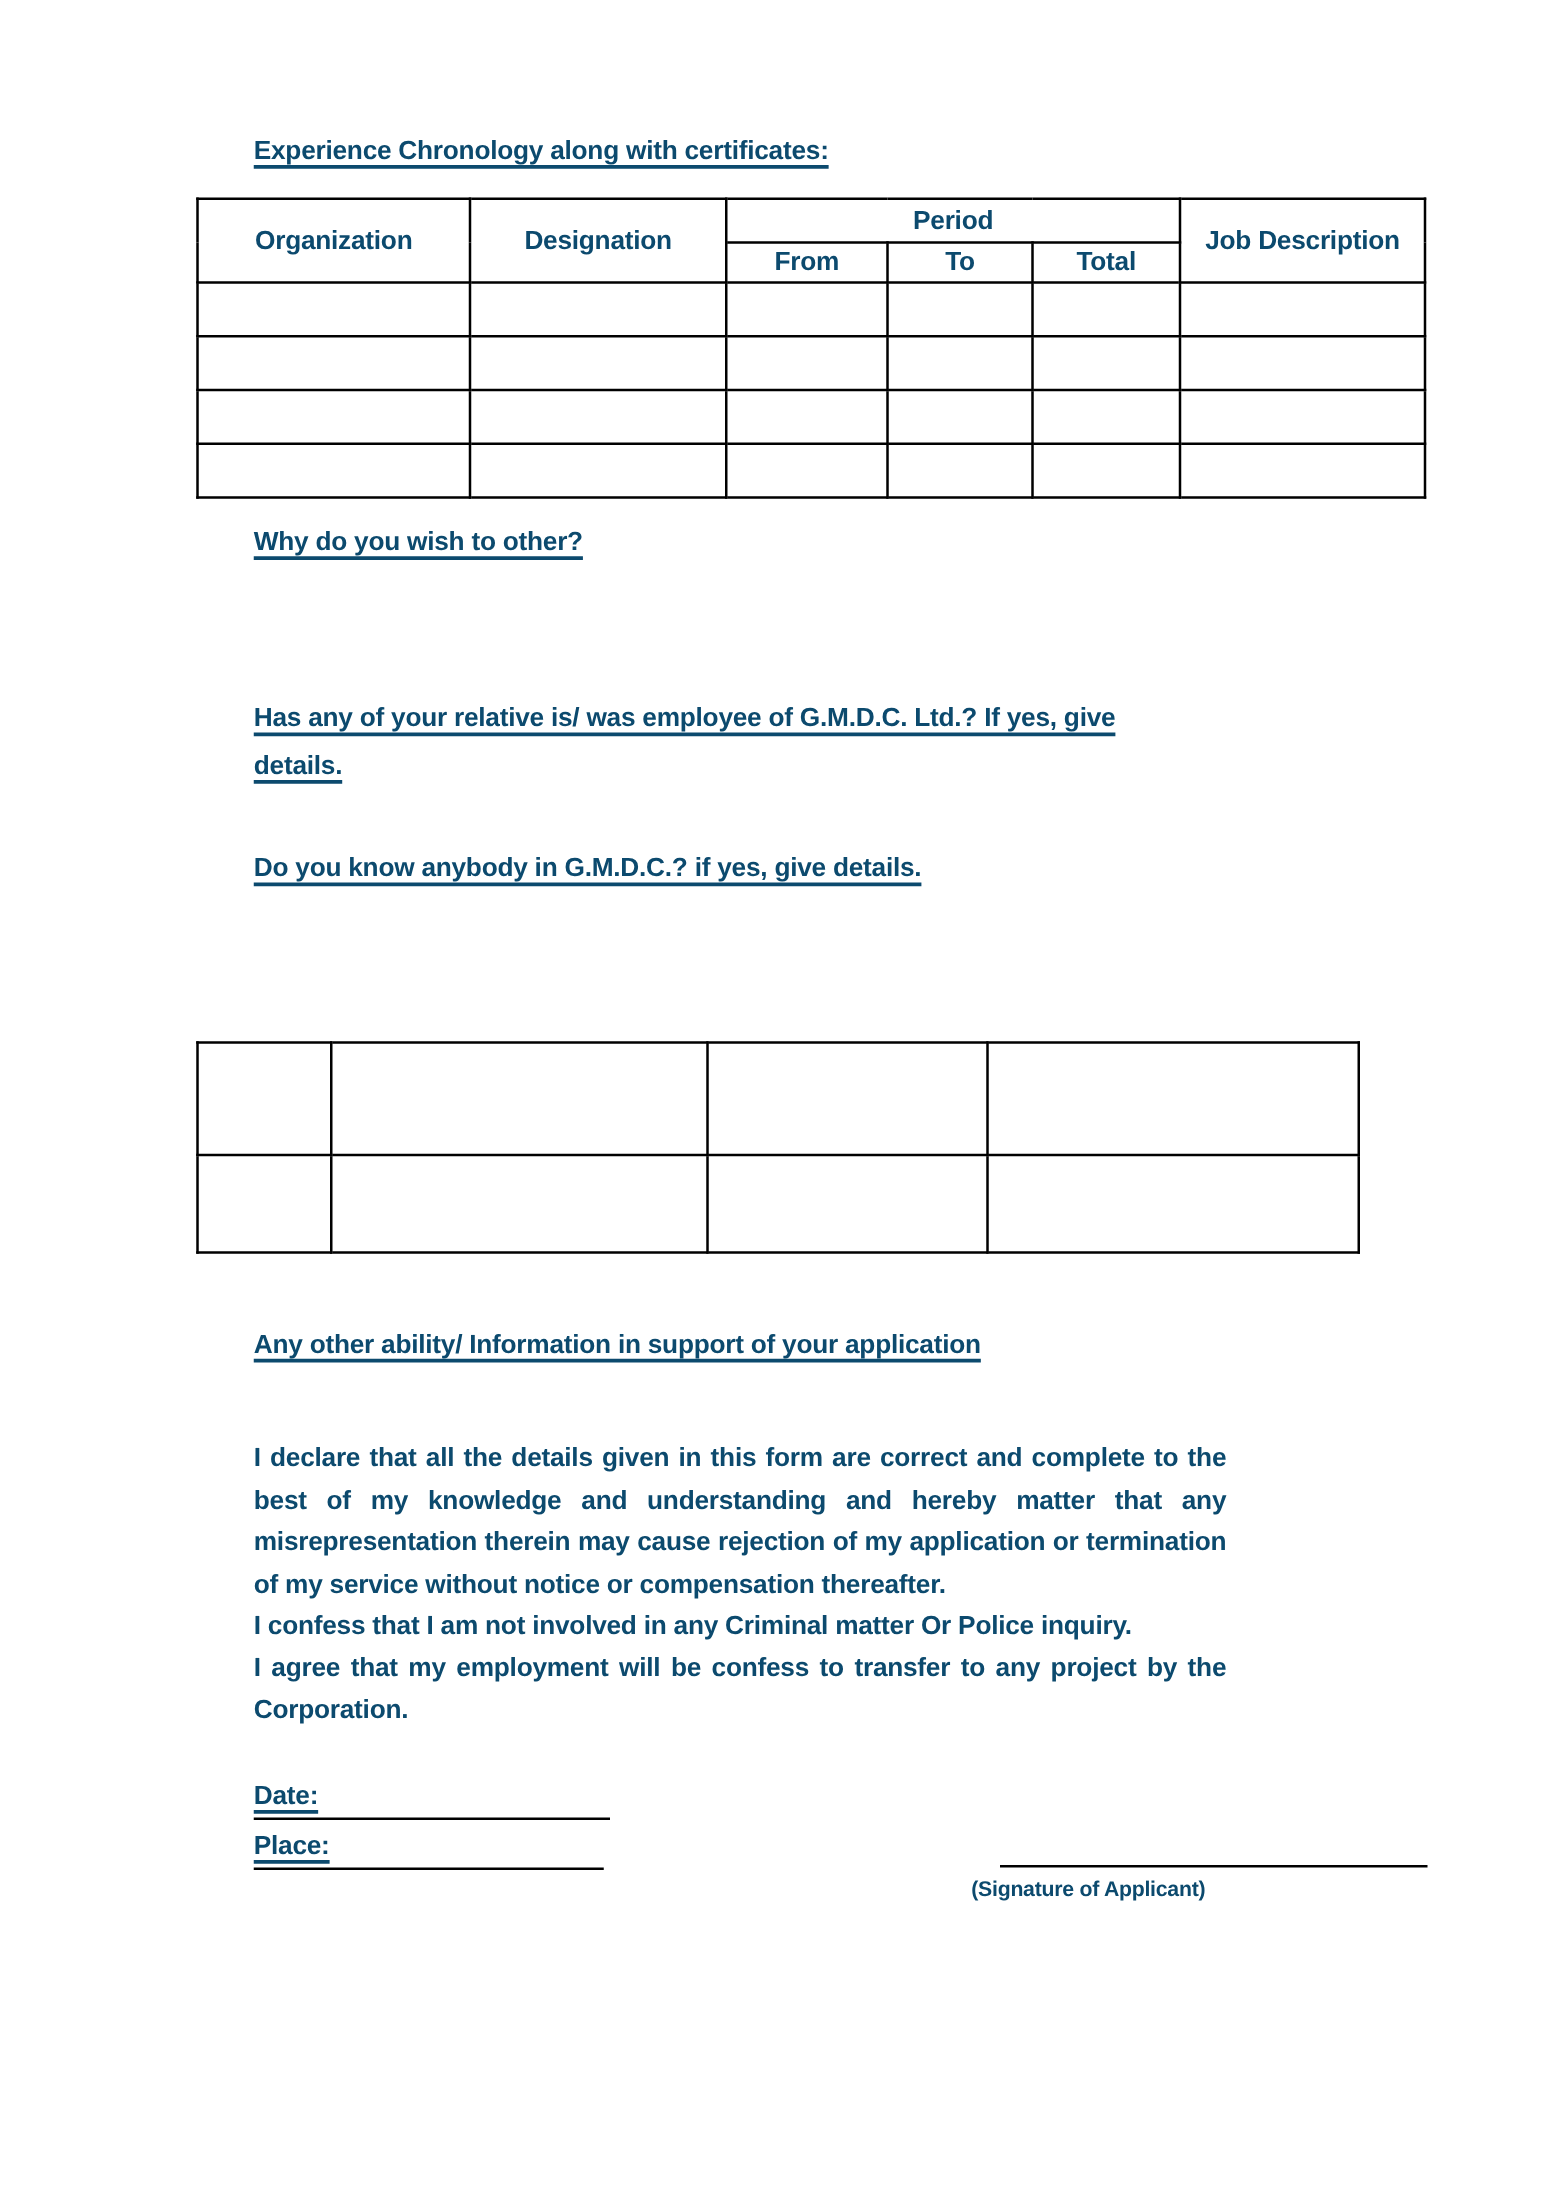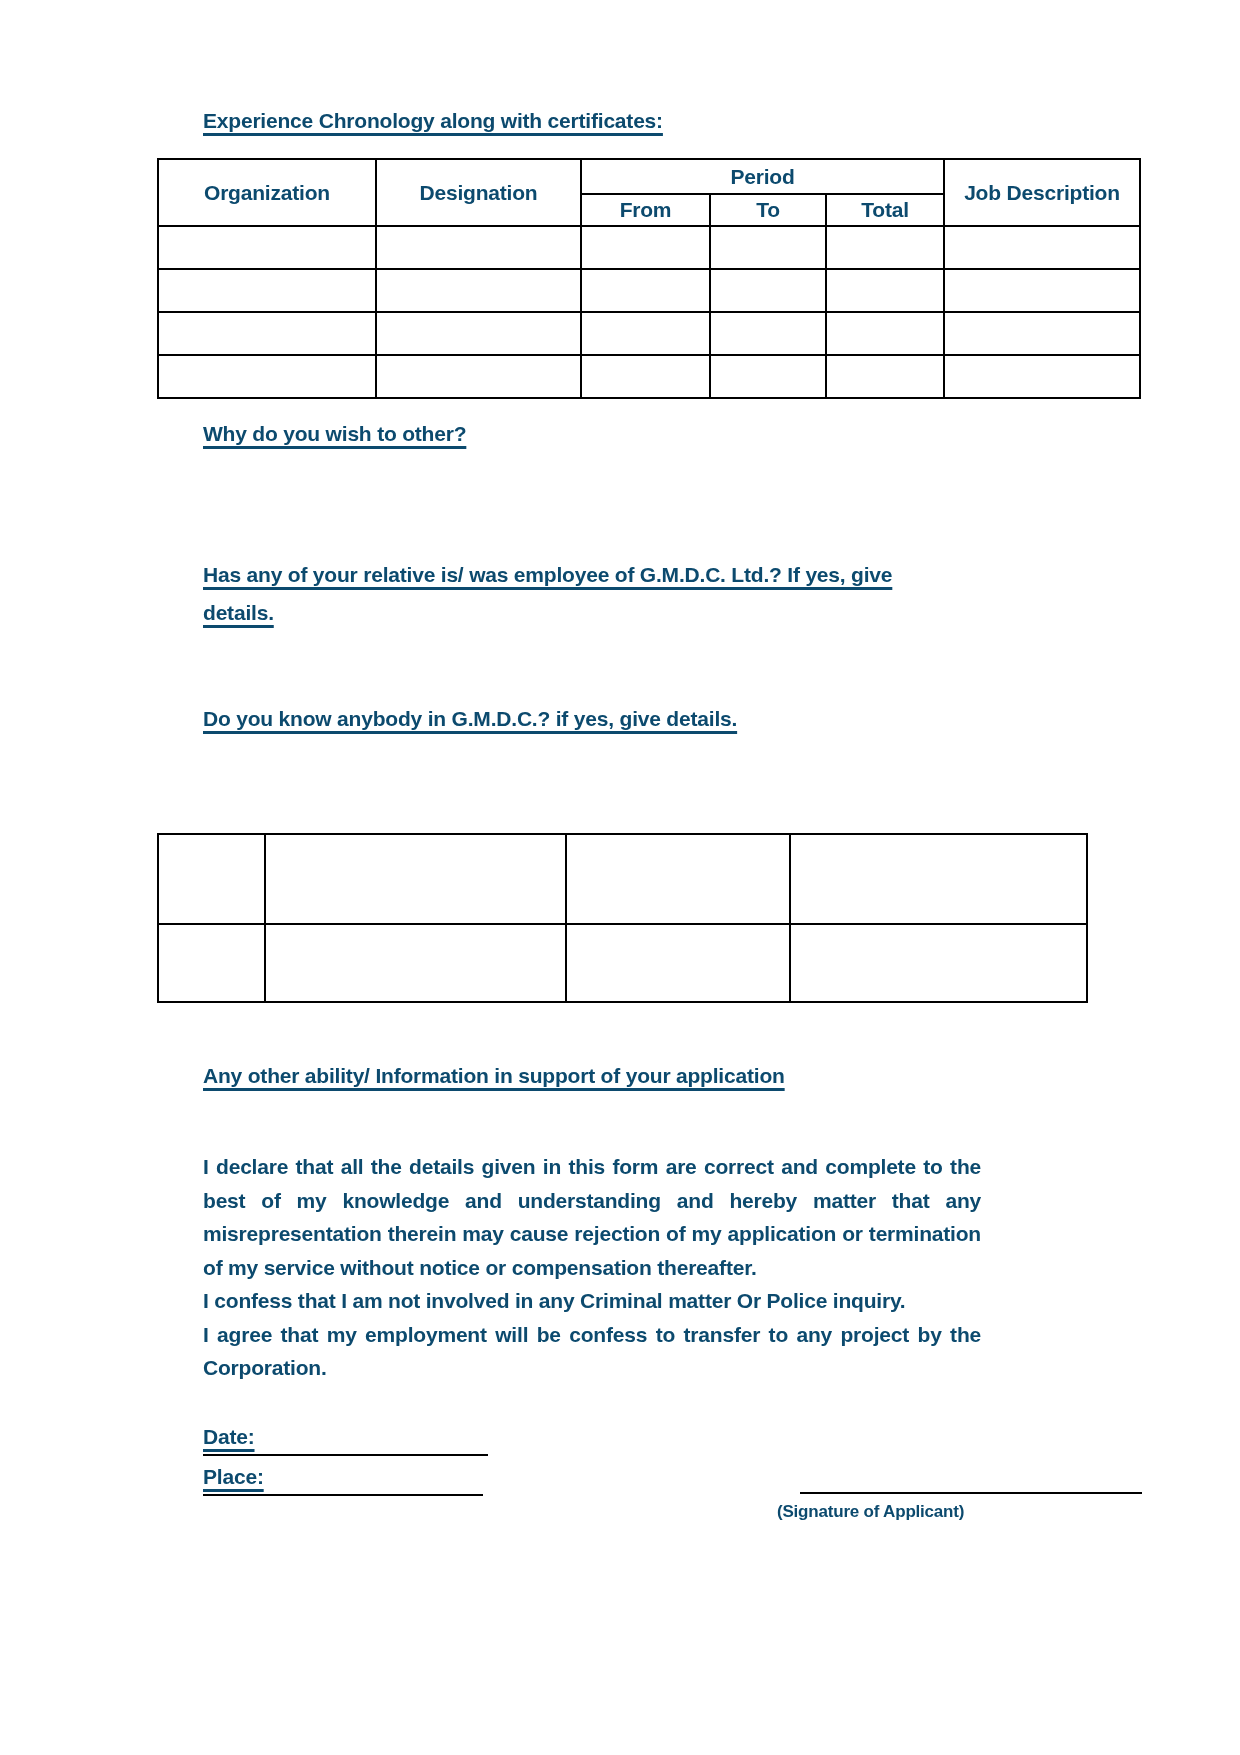--- a/index.html
+++ b/index.html
@@ -130,21 +130,21 @@
         <td></td>
         <td></td>
       </tr>
     </tbody>
   </table>
 
   <div class="uheading q" style="left:203px;top:415px;">Why do you wish to other?</div>
 
   <div class="uheading q" style="left:203px;top:556px;width:722px;">Has any of your relative is/ was employee of G.M.D.C. Ltd.? If yes, give details.</div>
 
-  <div class="uheading q" style="left:203px;top:676px;margin-top:24px;">Do you know anybody in G.M.D.C.? if yes, give details.</div>
+  <div class="uheading q" style="left:203px;top:676px;">Do you know anybody in G.M.D.C.? if yes, give details.</div>
 
 
   <table class="ref-table">
     <colgroup>
       <col style="width:107px">
         <col style="width:301px">
         <col style="width:224px">
         <col style="width:297px">
     </colgroup>
     <tbody>

